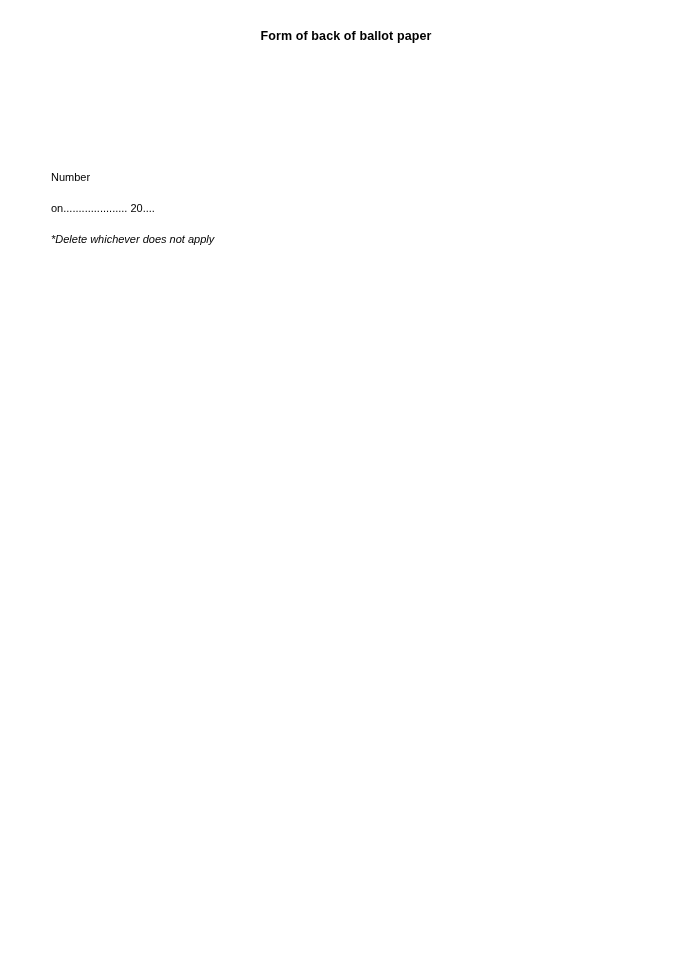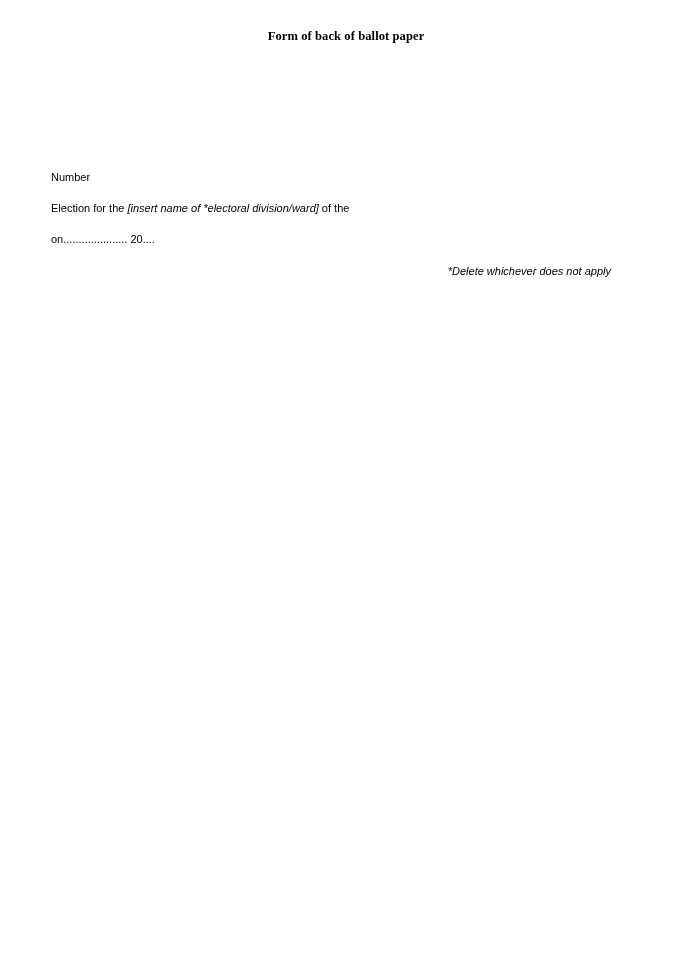--- a/index.html
+++ b/index.html
@@ -22,54 +22,52 @@
     width: 692px;
     height: 979px;
     background: #ffffff;
   }
   .doc-title {
     position: absolute;
     left: 0;
     top: 29px;
     width: 692px;
     text-align: center;
-    font-family: Liberation Serif, serif;
+    font-family: Liberation Sans, sans-serif;
     font-weight: bold;
     font-size: 12.5px;
     letter-spacing: 0.1px;
     color: #000000;
   }
   .body-block {
     position: absolute;
     left: 51px;
     top: 172px;
     width: 560px;
   }
   .line {
     font-size: 11px;
     line-height: 1.0;
     margin: 0 0 20.2px 0;
     white-space: pre-wrap;
     color: #000000;
   }
   .line:last-child {
     margin-bottom: 0;
-    text-align: right;
   }
   .ital {
     font-style: italic;
   }
 </style>
 </head>
 <body>
 
 <div class="page">
 
   <div class="doc-title">Form of back of ballot paper</div>
 
   <div class="body-block">
       <div class="line"><span>Number</span></div>
-      <div class="line"><span>Election for the </span><span class="ital">[insert name of *electoral division/ward]</span><span> of the</span></div>
       <div class="line"><span>on..................... 20....</span></div>
       <div class="line"><span class="ital">*Delete whichever does not apply</span></div>
     </div>
 
 </div>
 
 </body></html>

